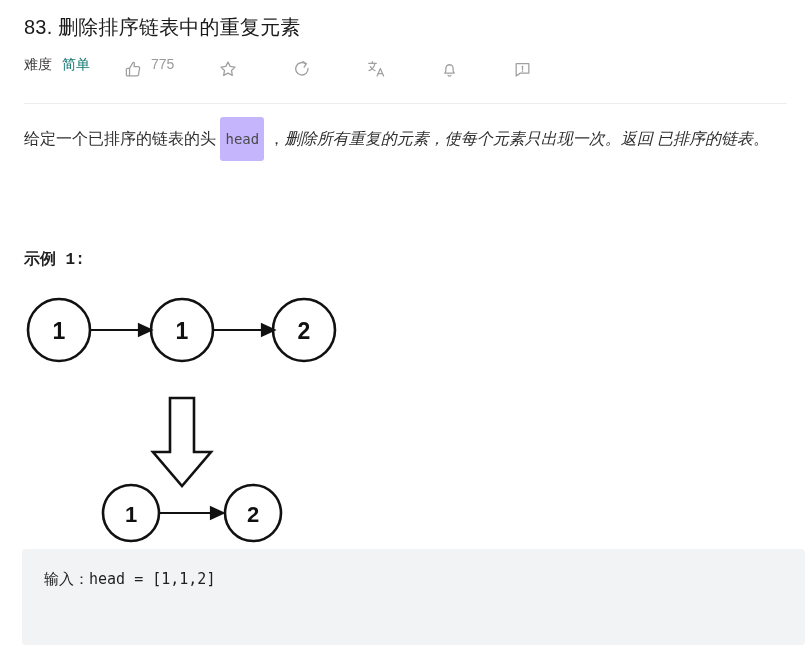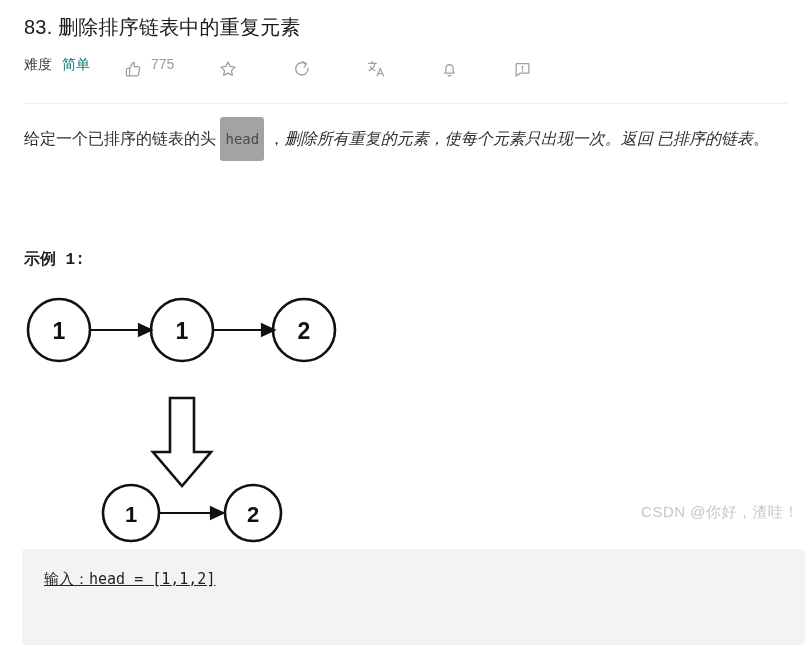--- a/index.html
+++ b/index.html
@@ -87,21 +87,21 @@
     font-size: 16px;
     line-height: 30px;
     color: #2e2e2e;
   }
   .desc em {
     font-style: italic;
   }
   code.inline {
     font-family: "DejaVu Sans Mono", "Liberation Mono", monospace;
     font-size: 14px;
-    background: #a3a3a3;
+    background: #c4b5fd;
     color: #4a4a4a;
     border-radius: 3px;
     padding: 14px 5px;
   }
 
   
   .example-title {
     position: absolute;
     left: 24px;
     top: 249px;
@@ -125,21 +125,20 @@
   .codeblock {
     position: absolute;
     left: 22px;
     top: 549px;
     width: 783px;
     height: 96px;
     background: #f2f3f5;
     border-radius: 4px;
     box-sizing: border-box;
     padding: 14px 0 0 22px;
-    text-decoration: underline;
   }
   .codeline {
     font-family: "DejaVu Sans Mono", "Liberation Mono", monospace;
     font-size: 15px;
     line-height: 32px;
     color: #1f1f1f;
     white-space: pre;
   }
 
   
@@ -251,15 +250,14 @@
         <text x="113" y="230">1</text>
         <text x="235" y="230">2</text>
       </g>
     </svg>
   </div>
 
   <div class="codeblock">
     <div class="codeline">输入：head = [1,1,2]</div>
   </div>
 
-  <div class="watermark">CSDN @你好，渣哇！</div>
 
 </div>
 
 </body></html>

